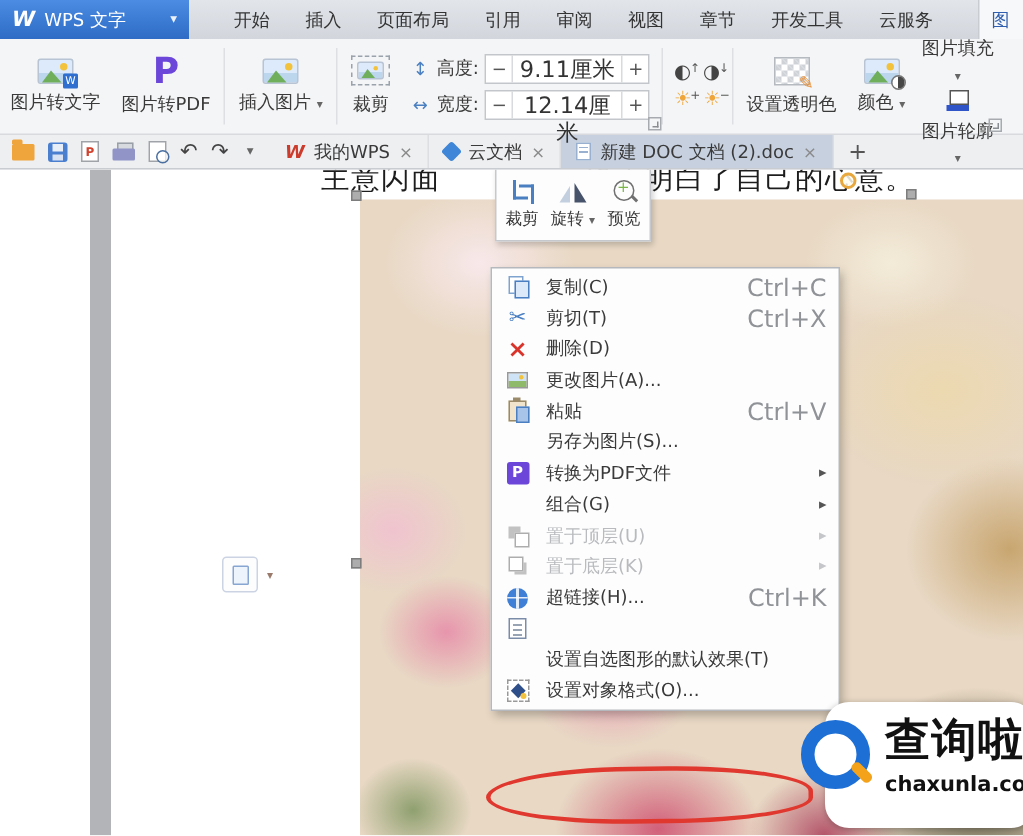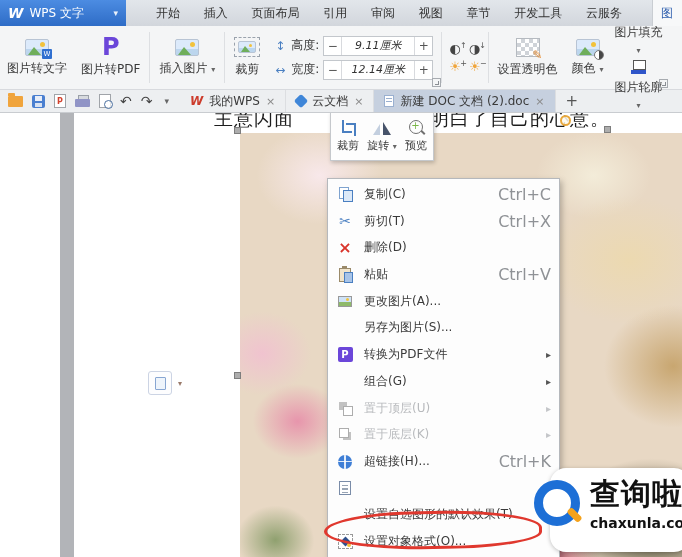--- a/index.html
+++ b/index.html
@@ -41,21 +41,21 @@
   .crop-wrap .pic::before{ border-left-width:4px;border-right-width:5px;border-bottom-width:6px; }
   .crop-wrap .pic::after{ width:3px;height:3px; }
   .size-group { display:flex; flex-direction:column; justify-content:center; gap:4px; padding:0 6px; position:relative; }
   .size-row { display:flex; align-items:center; gap:4px; }
   .dim-ico { color:#4a7fc1; font-size:12px; width:14px; text-align:center; }
   .dim-label { font-size:12px; color:#3a3a3a; }
   .stepper { display:flex; align-items:stretch; border:1px solid #c3c7cc; background:#fff; height:20px; }
   .step-btn { width:18px; text-align:center; font-size:12px; color:#555; line-height:18px; }
   .step-btn.minus { border-right:1px solid #d8dade; }
   .step-btn.plus  { border-left:1px solid #d8dade; }
-  .step-val { width:72px; text-align:center; font-size:11px; color:#333; line-height:18px;font-style:italic; }
+  .step-val { width:72px; text-align:center; font-size:15px; color:#333; line-height:18px; }
   .adj-grid { display:flex; flex-direction:column; justify-content:center; gap:5px; padding:0 5px; }
   .adj-row { display:flex; gap:8px; }
   .adj { font-size:13px; line-height:13px; position:relative; }
   .adj .mini { position:absolute; right:-6px; top:-3px; font-size:8px; color:#555; }
   .adj.contrast { color:#444; }
   .adj.bright { color:#f0a53a; }
   .checker { position:relative; width:24px; height:19px; border:1px solid #b5bac0;
     background-image:
       linear-gradient(45deg,#cfd3d8 25%,transparent 25%,transparent 75%,#cfd3d8 75%),
       linear-gradient(45deg,#cfd3d8 25%,#ffffff 25%,#ffffff 75%,#cfd3d8 75%);
@@ -157,21 +157,21 @@
     border-bottom:11px solid #c3cfdf; border-left:7px solid transparent; }
   .ft-rot::after { content:""; position:absolute; right:0; bottom:0;
     border-bottom:13px solid #47536a; border-right:8px solid transparent; }
   .ft-prev { position:relative; width:15px; height:15px; }
   .ft-prev::before { content:"+"; position:absolute; left:0; top:0; width:12px; height:12px;
     border:1.7px solid #707070; border-radius:50%; color:#7ab648; font-size:10px; line-height:9px; text-align:center; }
   .ft-prev::after { content:""; position:absolute; right:0; bottom:0; width:2px; height:5px;
     background:#707070; transform:rotate(-45deg); }
 
   
-  .cmenu { position:absolute; left:327px; top:65px; width:233px; height:380px; background:#fdfdfd;
+  .cmenu { position:absolute; left:327px; top:65px; width:233px; height:296px; background:#fdfdfd;
     border:1px solid #b5b8bc; box-shadow:2px 3px 6px rgba(0,0,0,.25); z-index:7;
     display:flex; flex-direction:column; padding:2px 0; }
   .mi { flex:1; display:flex; align-items:center; padding:0 8px; font-size:12px; color:#3a3a3a; }
   .mi-ico { width:18px; display:flex; align-items:center; justify-content:center; margin-right:10px; flex:none; }
   .mi-label { flex:1; white-space:nowrap; overflow:hidden; }
   .mi-key { font-size:16px; color:#8f9296; margin-left:8px; }
   .mi-sub { width:10px; text-align:right; color:#555; font-size:10px; }
   .mi.dis .mi-label { color:#b8babd; }
   .mi.dis .mi-sub { color:#c4c6c9; }
 
@@ -410,30 +410,30 @@
       </div>
       <div class="mi">
         <span class="mi-ico">
             <span class="ico-del">×</span>
           </span>
         <span class="mi-label">删除(D)</span>
         <span class="mi-key"></span>
       </div>
       <div class="mi">
         <span class="mi-ico">
+            <span class="ico-chgpic"></span>
+          </span>
+        <span class="mi-label">更改图片(A)...</span>
+      </div>
+      <div class="mi">
+        <span class="mi-ico">
             <span class="ico-paste"></span>
           </span>
         <span class="mi-label">粘贴</span>
         <span class="mi-key">Ctrl+V</span>
-      </div>
-      <div class="mi">
-        <span class="mi-ico">
-            <span class="ico-chgpic"></span>
-          </span>
-        <span class="mi-label">更改图片(A)...</span>
       </div>
       <div class="mi">
         <span class="mi-ico"></span>
         <span class="mi-label">另存为图片(S)...</span>
       </div>
       <div class="mi">
         <span class="mi-ico">
             <span class="ico-pdf2">P</span>
           </span>
         <span class="mi-label">转换为PDF文件</span>

